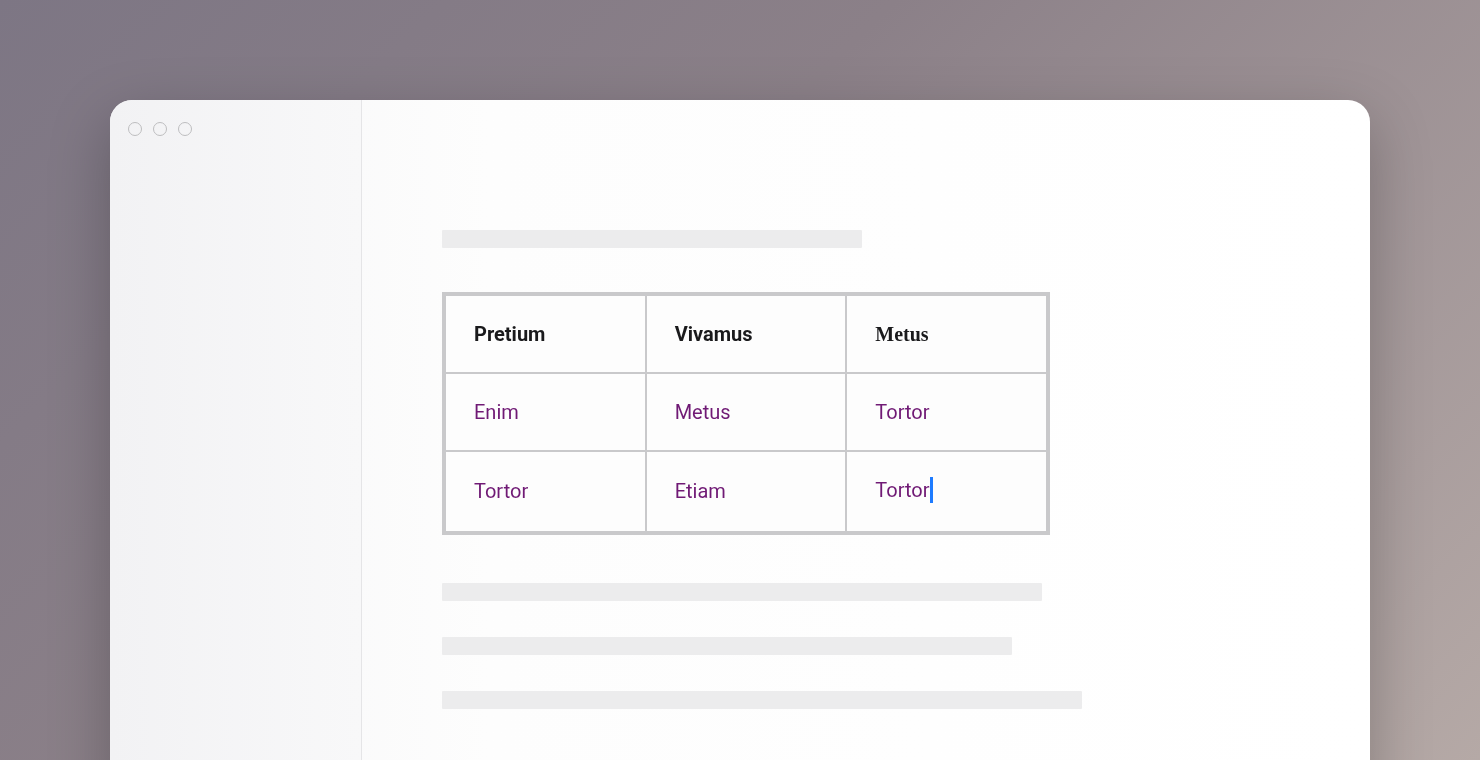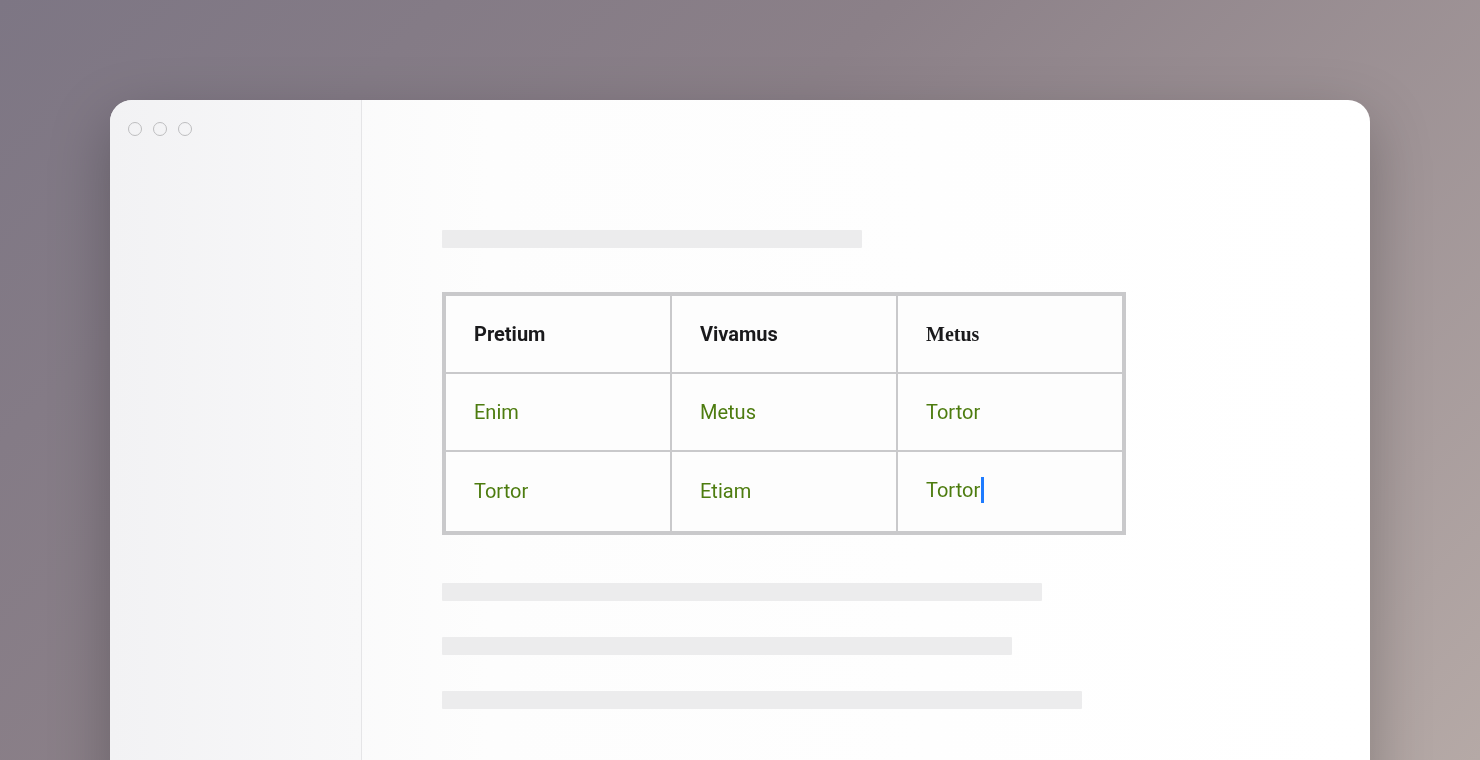--- a/index.html
+++ b/index.html
@@ -40,42 +40,42 @@
     height: 18px;
     background: #ececed;
     border-radius: 1px;
     margin-bottom: 44px;
   }
   .ph-1 { width: 420px; }
   .ph-2 { width: 600px; margin-top: 48px; margin-bottom: 36px; }
   .ph-3 { width: 570px; margin-bottom: 36px; }
   .ph-4 { width: 640px; margin-bottom: 0; }
   table.doc-table {
-    width: 684px;
+    width: 608px;
     border-collapse: separate;
     border-spacing: 0;
     border: 3px solid #c9c9cb;
     background: #fff;
   }
   table.doc-table th, table.doc-table td {
     border: 1px solid #c9c9cb;
     padding: 26px 28px;
     font-size: 20px;
     text-align: left;
     vertical-align: middle;
     position: relative;
   }
   table.doc-table th {
     font-weight: 700;
     color: #1a1a1c;
     background: #fdfdfd;
   }
   table.doc-table td {
     font-weight: 400;
-    color: #4d7c0f;
+    color: #701a75;
     background: #fdfdfd;
   }
   .col-a { width: 200px; }
   .col-b { width: 200px; }
   .col-c { width: 200px; font-family: Liberation Serif, serif; }
   .cell-text { display: inline; }
   .caret {
     display: inline-block;
     width: 2.5px;
     height: 26px;

